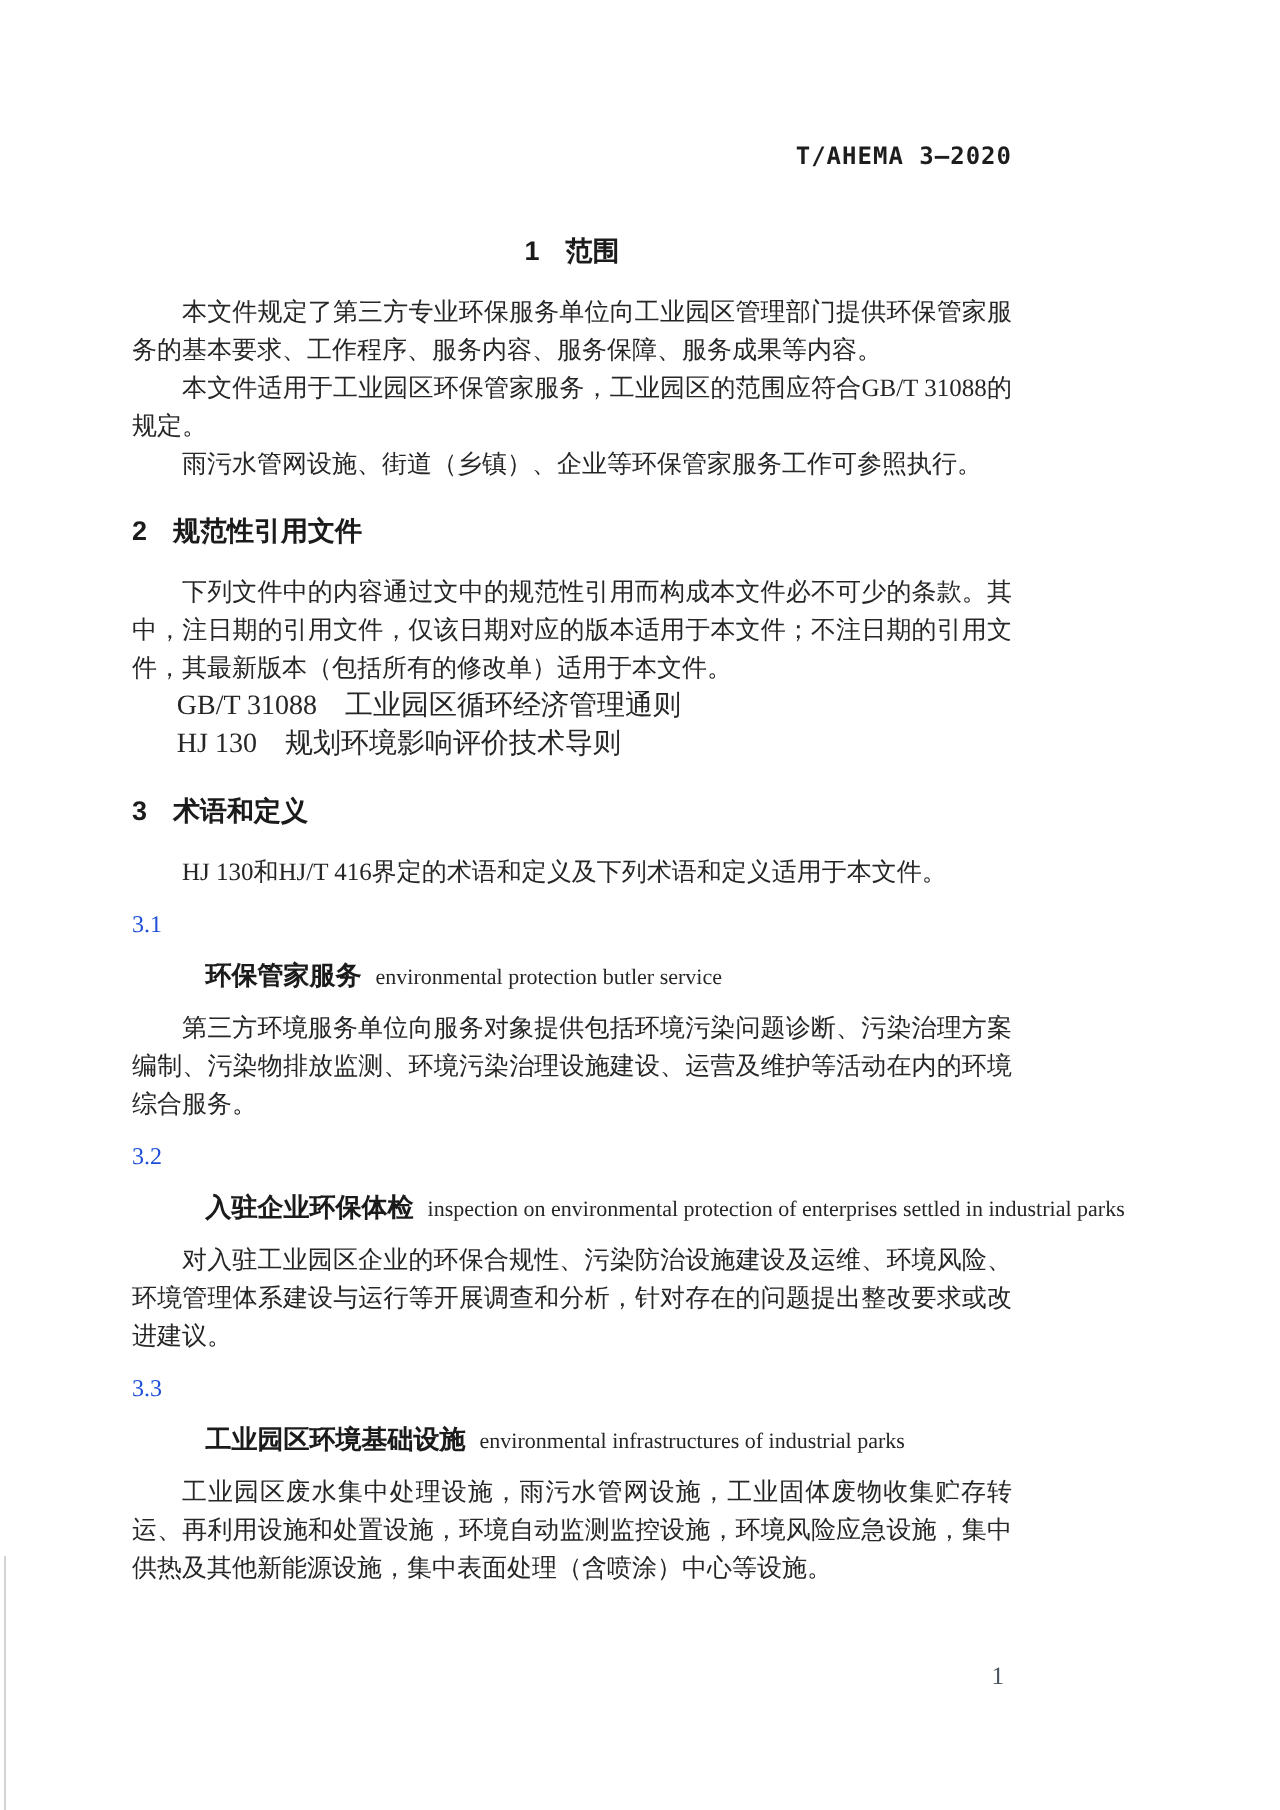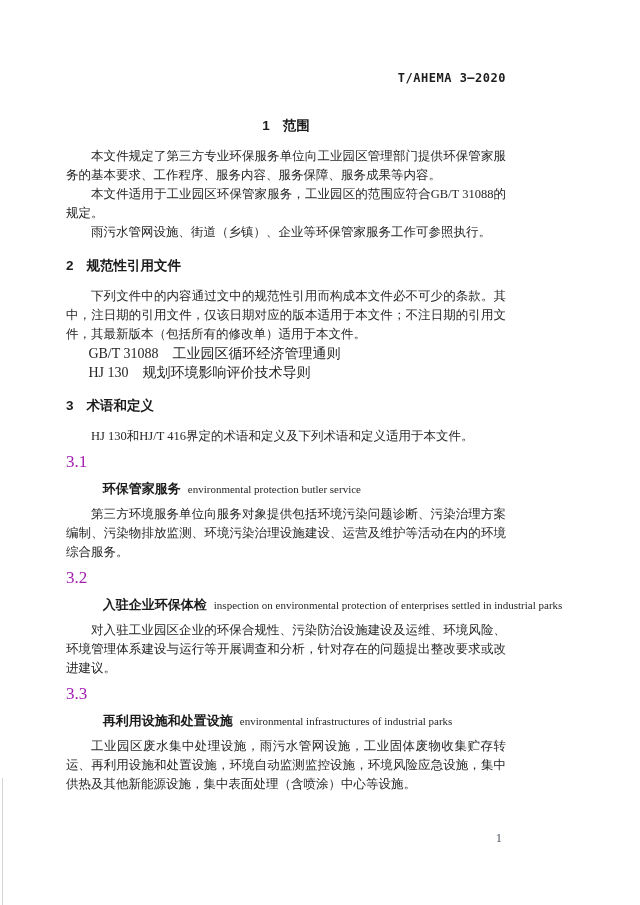--- a/index.html
+++ b/index.html
@@ -54,23 +54,23 @@
   .ref-line {
     margin: 0;
     font-size: 14px;
     line-height: 19px;
     padding-left: 1.6em;
     text-indent: 0;
     color: #262626;
   }
   .clause-num {
     margin: 8px 0 0 0;
-    font-size: 17px;
+    font-size: 12px;
     line-height: 16px;
-    color: #a21caf;
+    color: #1d4ed8;
   }
   .term-line {
     margin: 9px 0 0 0;
     padding-left: 2.3em;
     line-height: 18px;
     white-space: nowrap;
   }
   .term-zh {
     font-family: "Liberation Sans", "DejaVu Sans", sans-serif;
     font-weight: bold;
@@ -134,20 +134,20 @@
   <p class="body-p term-def">第三方环境服务单位向服务对象提供包括环境污染问题诊断、污染治理方案编制、污染物排放监测、环境污染治理设施建设、运营及维护等活动在内的环境综合服务。</p>
 
   <p class="clause-num">3.2</p>
   <p class="term-line">
     <span class="term-zh">入驻企业环保体检</span><span class="term-en">inspection on environmental protection of enterprises settled in industrial parks</span>
   </p>
   <p class="body-p term-def">对入驻工业园区企业的环保合规性、污染防治设施建设及运维、环境风险、环境管理体系建设与运行等开展调查和分析，针对存在的问题提出整改要求或改进建议。</p>
 
   <p class="clause-num">3.3</p>
   <p class="term-line">
-    <span class="term-zh">再利用设施和处置设施</span><span class="term-en">environmental infrastructures of industrial parks</span>
+    <span class="term-zh">工业园区环境基础设施</span><span class="term-en">environmental infrastructures of industrial parks</span>
   </p>
   <p class="body-p term-def">工业园区废水集中处理设施，雨污水管网设施，工业固体废物收集贮存转运、再利用设施和处置设施，环境自动监测监控设施，环境风险应急设施，集中供热及其他新能源设施，集中表面处理（含喷涂）中心等设施。</p>
 
   <div class="page-number">1</div>
 
   <div class="scan-edge"></div>
 </div>
 
 </body></html>

